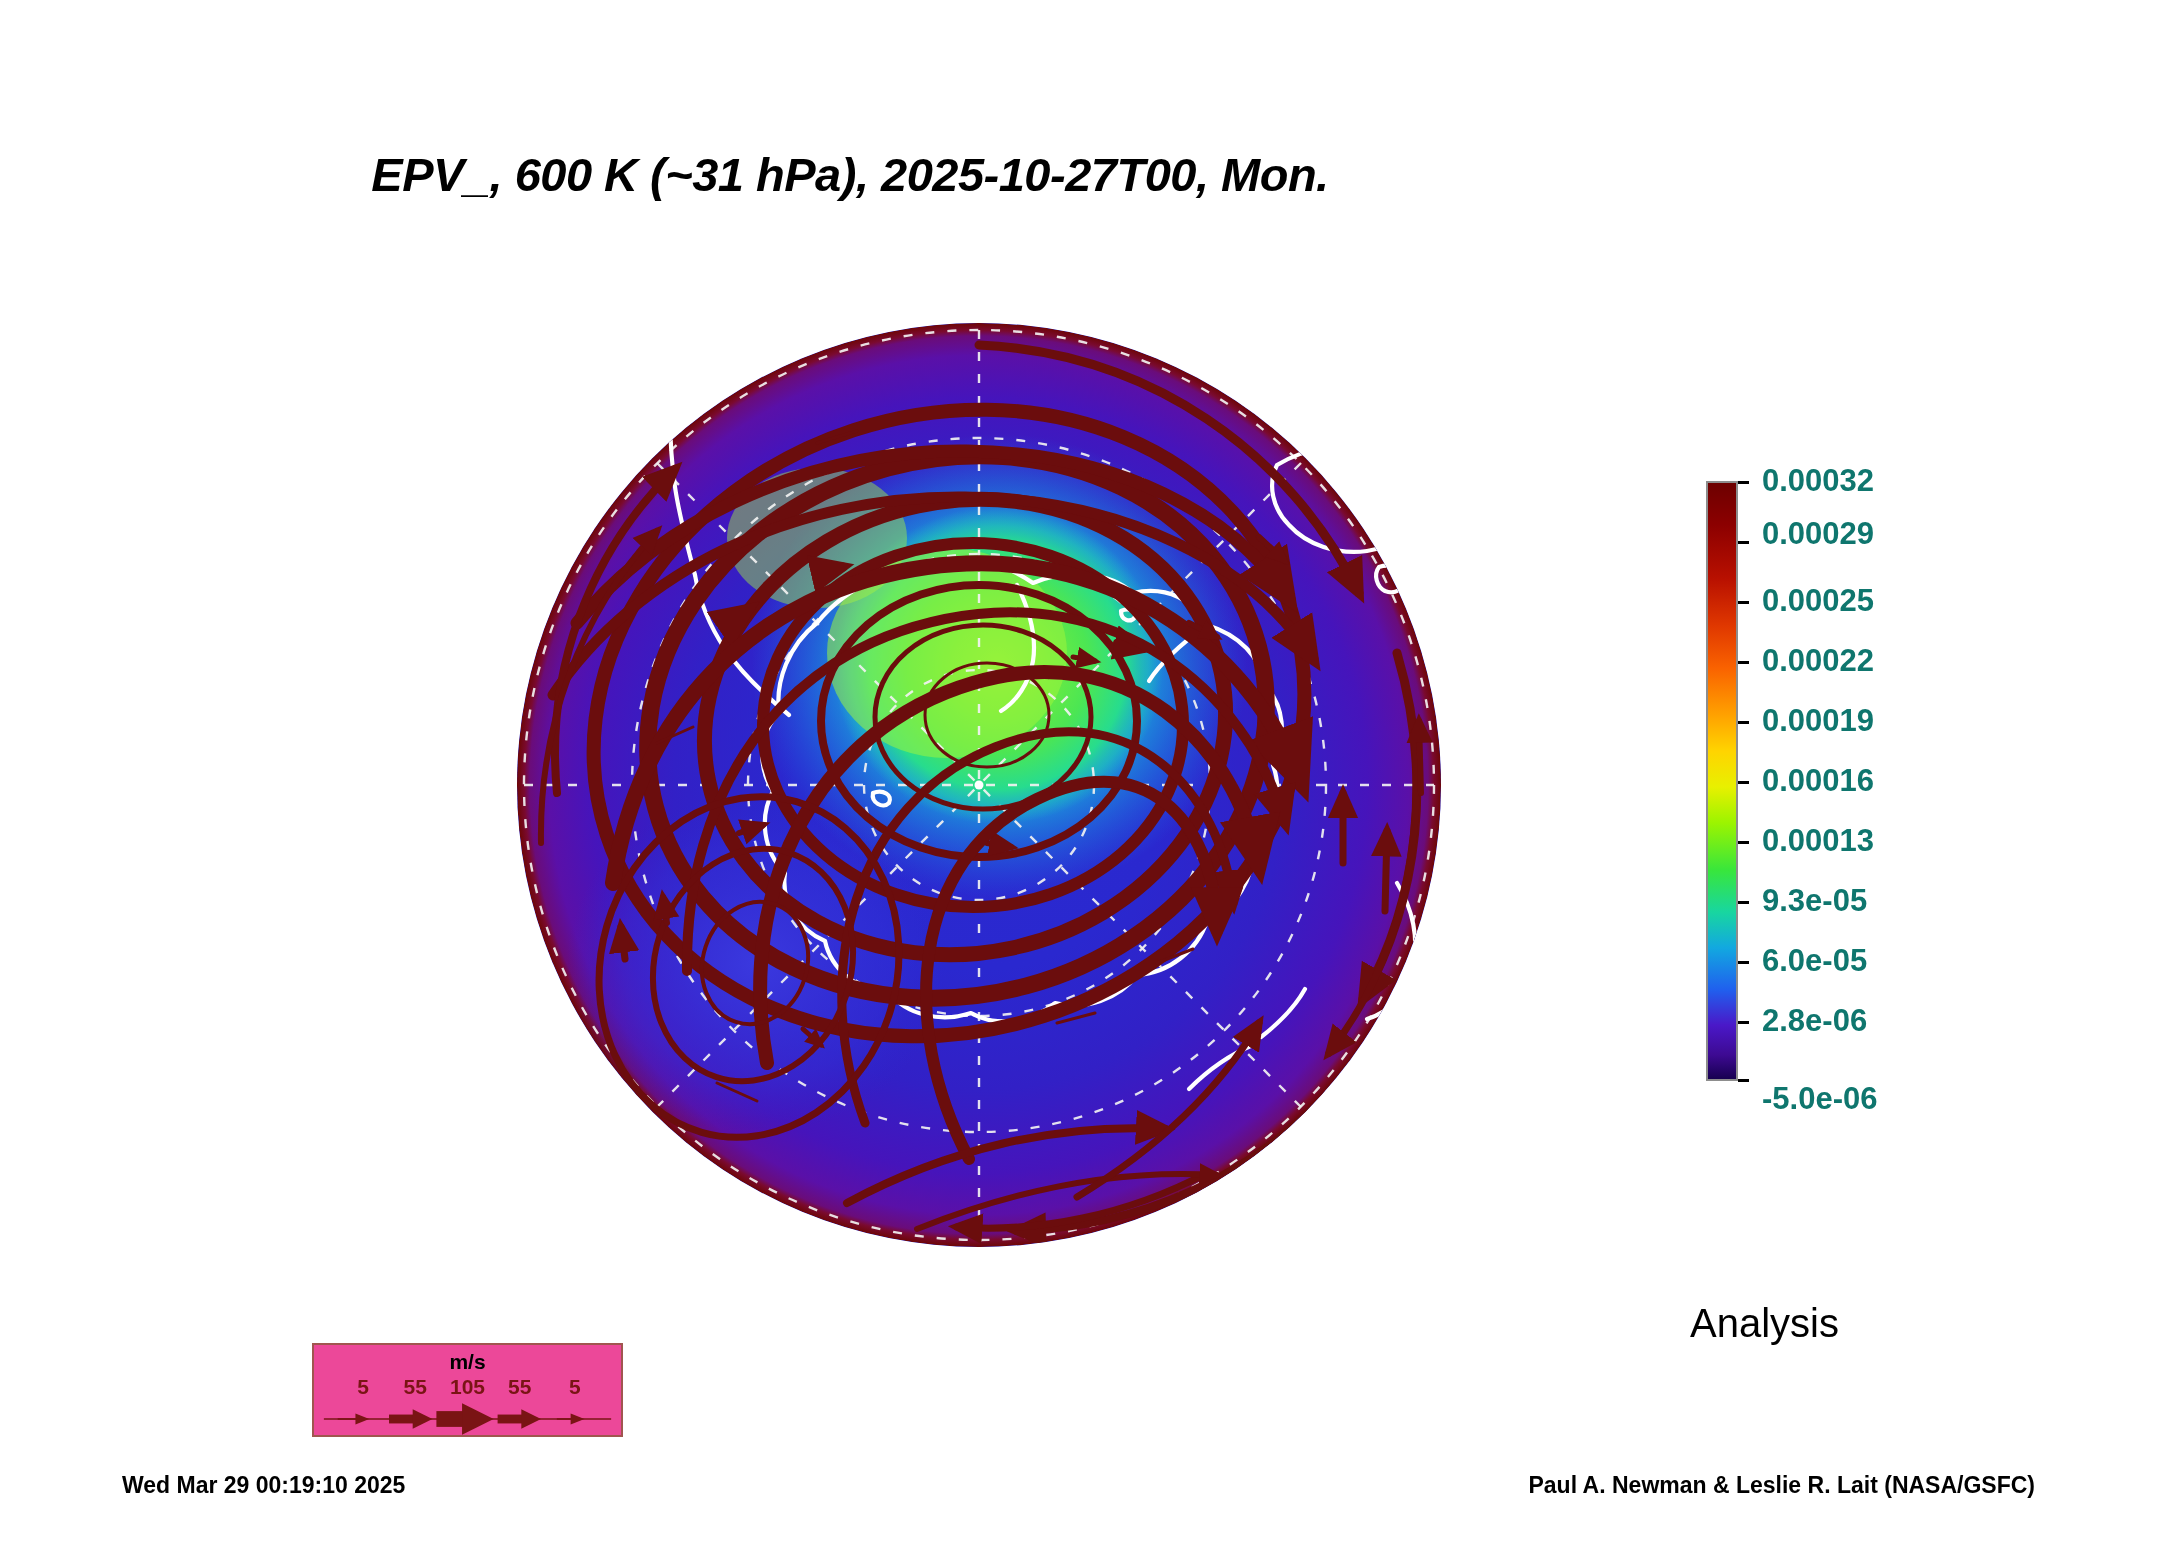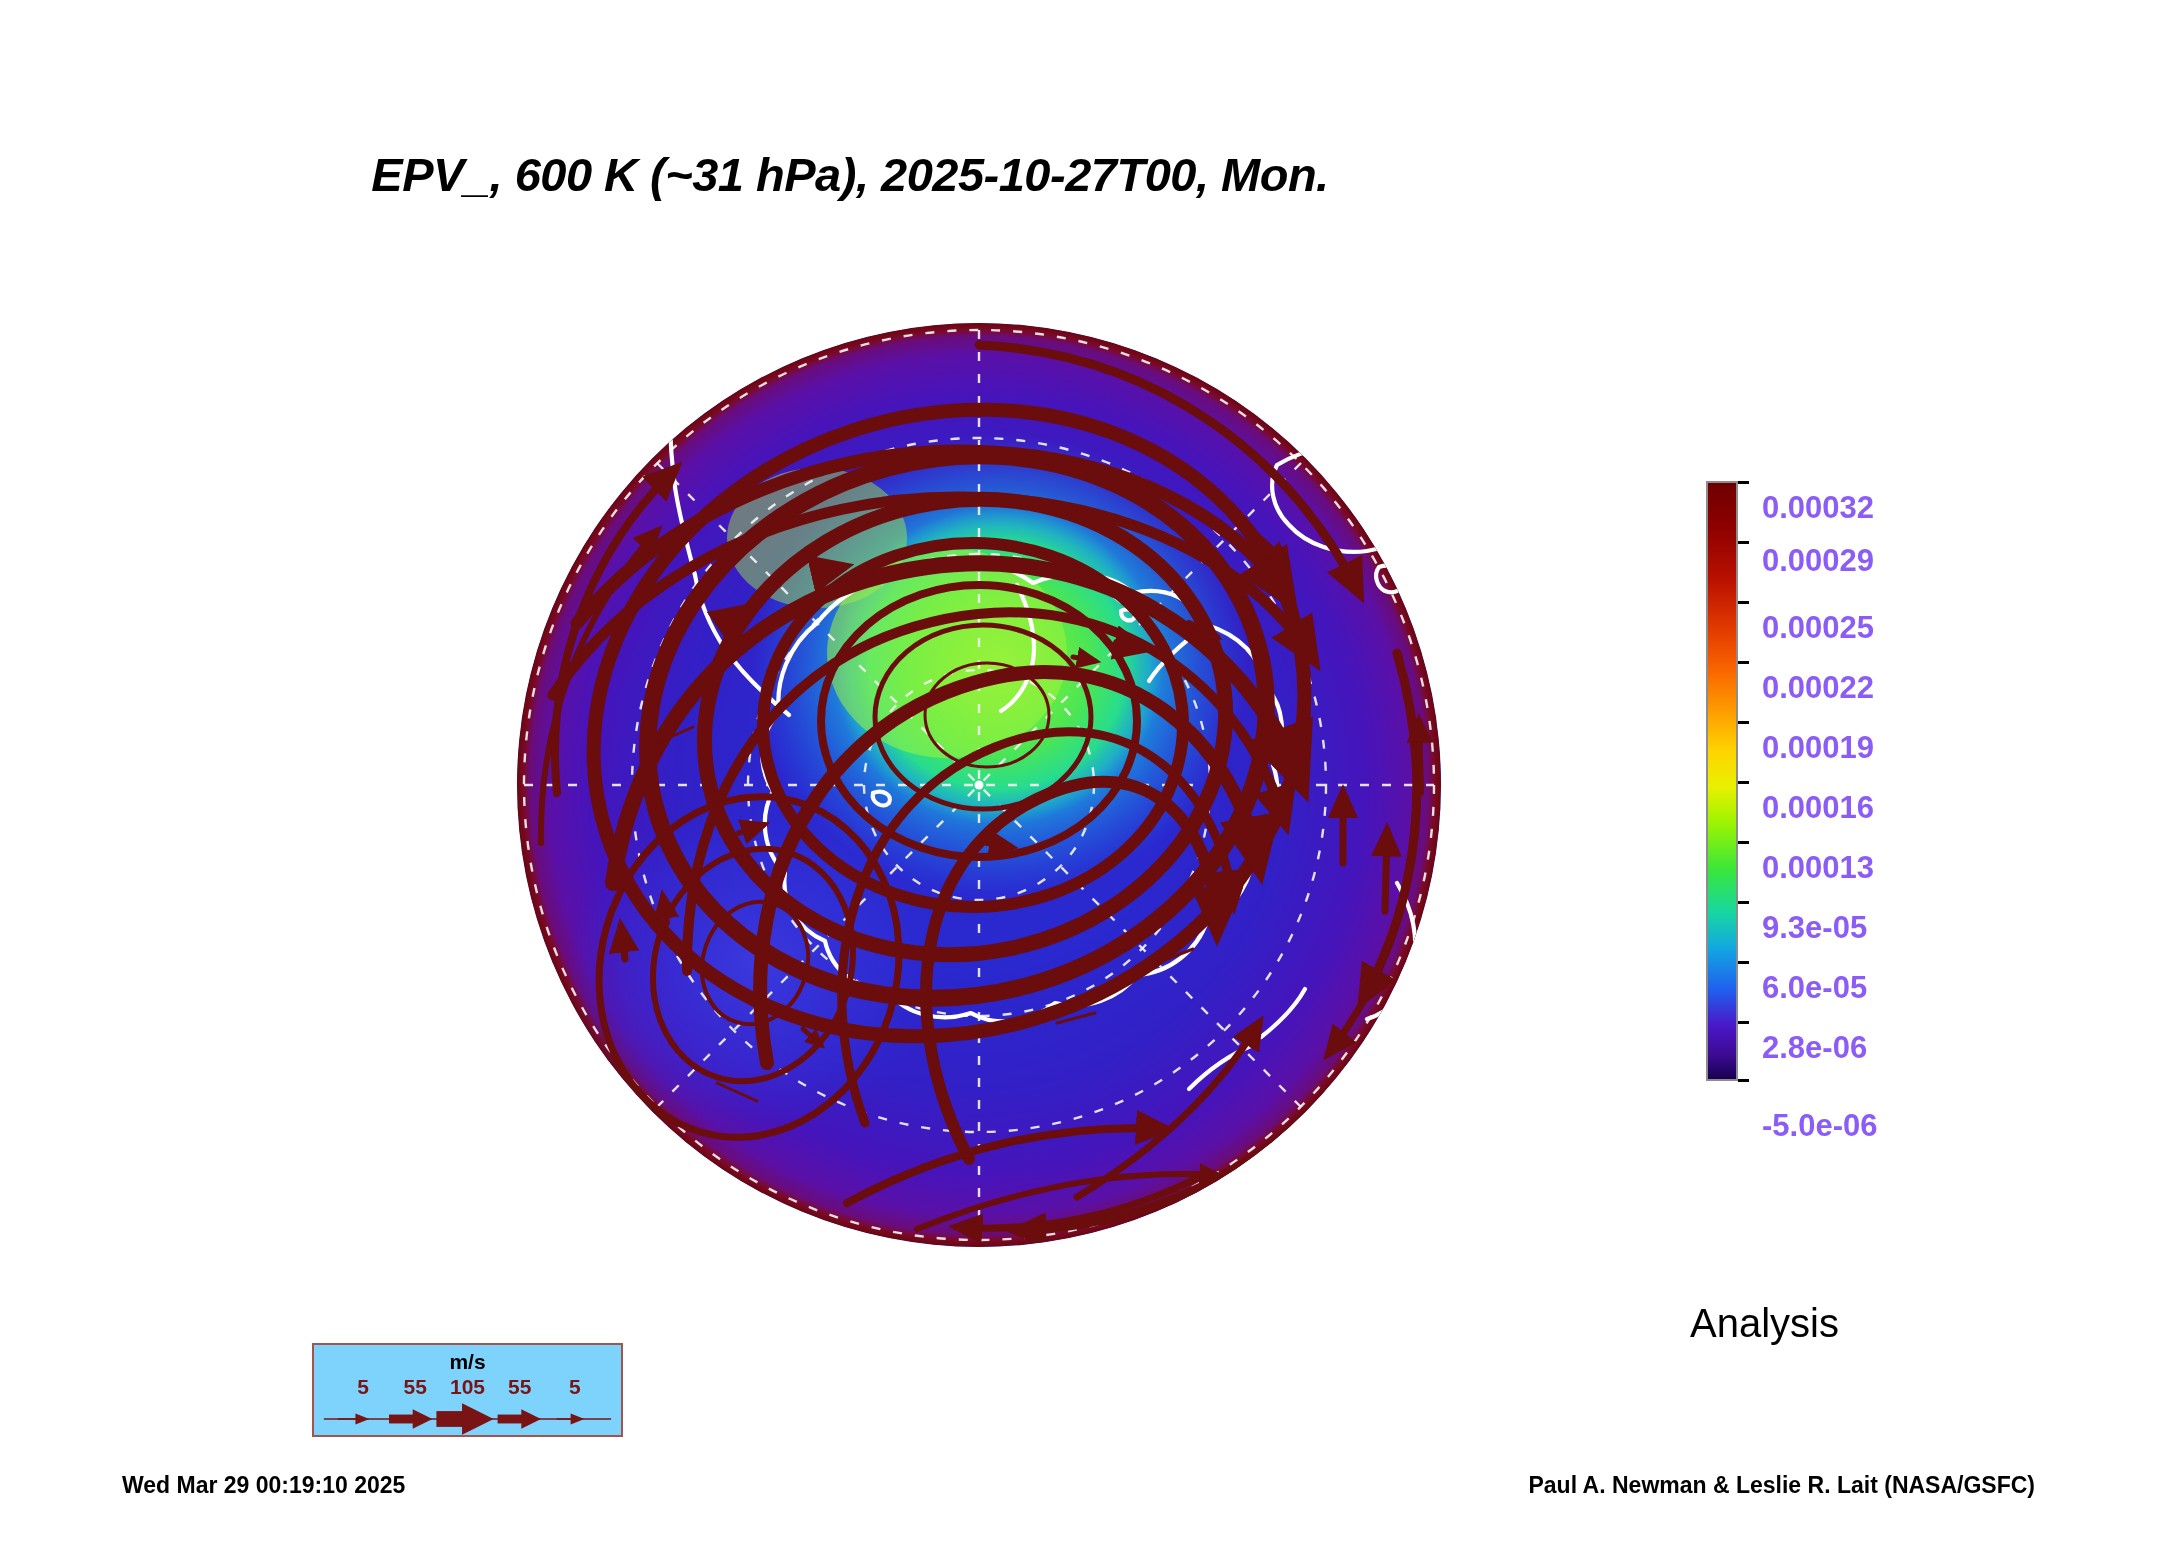--- a/index.html
+++ b/index.html
@@ -87,35 +87,34 @@
     width: 11px;
     height: 3px;
     background: #000000;
   }
   .cb-label {
     position: absolute;
     left: 56px;
     font-size: 31px;
     font-weight: bold;
     white-space: nowrap;
-    color: #8b5cf6;
+    color: #0f766e;
     transform: translateY(-50%);
-    margin-top: 27px;
   }
 
   
   #wind-legend {
     position: absolute;
     left: 312px;
     top: 1343px;
     width: 311px;
     height: 94px;
     border: 2px solid #a0564f;
     box-sizing: border-box;
-    background: #7dd3fc;
+    background: #ec4899;
   }
   #wind-legend-unit {
     position: absolute;
     top: 5px;
     left: 0;
     width: 100%;
     text-align: center;
     font-size: 21px;
     font-weight: bold;
     color: #000000;

